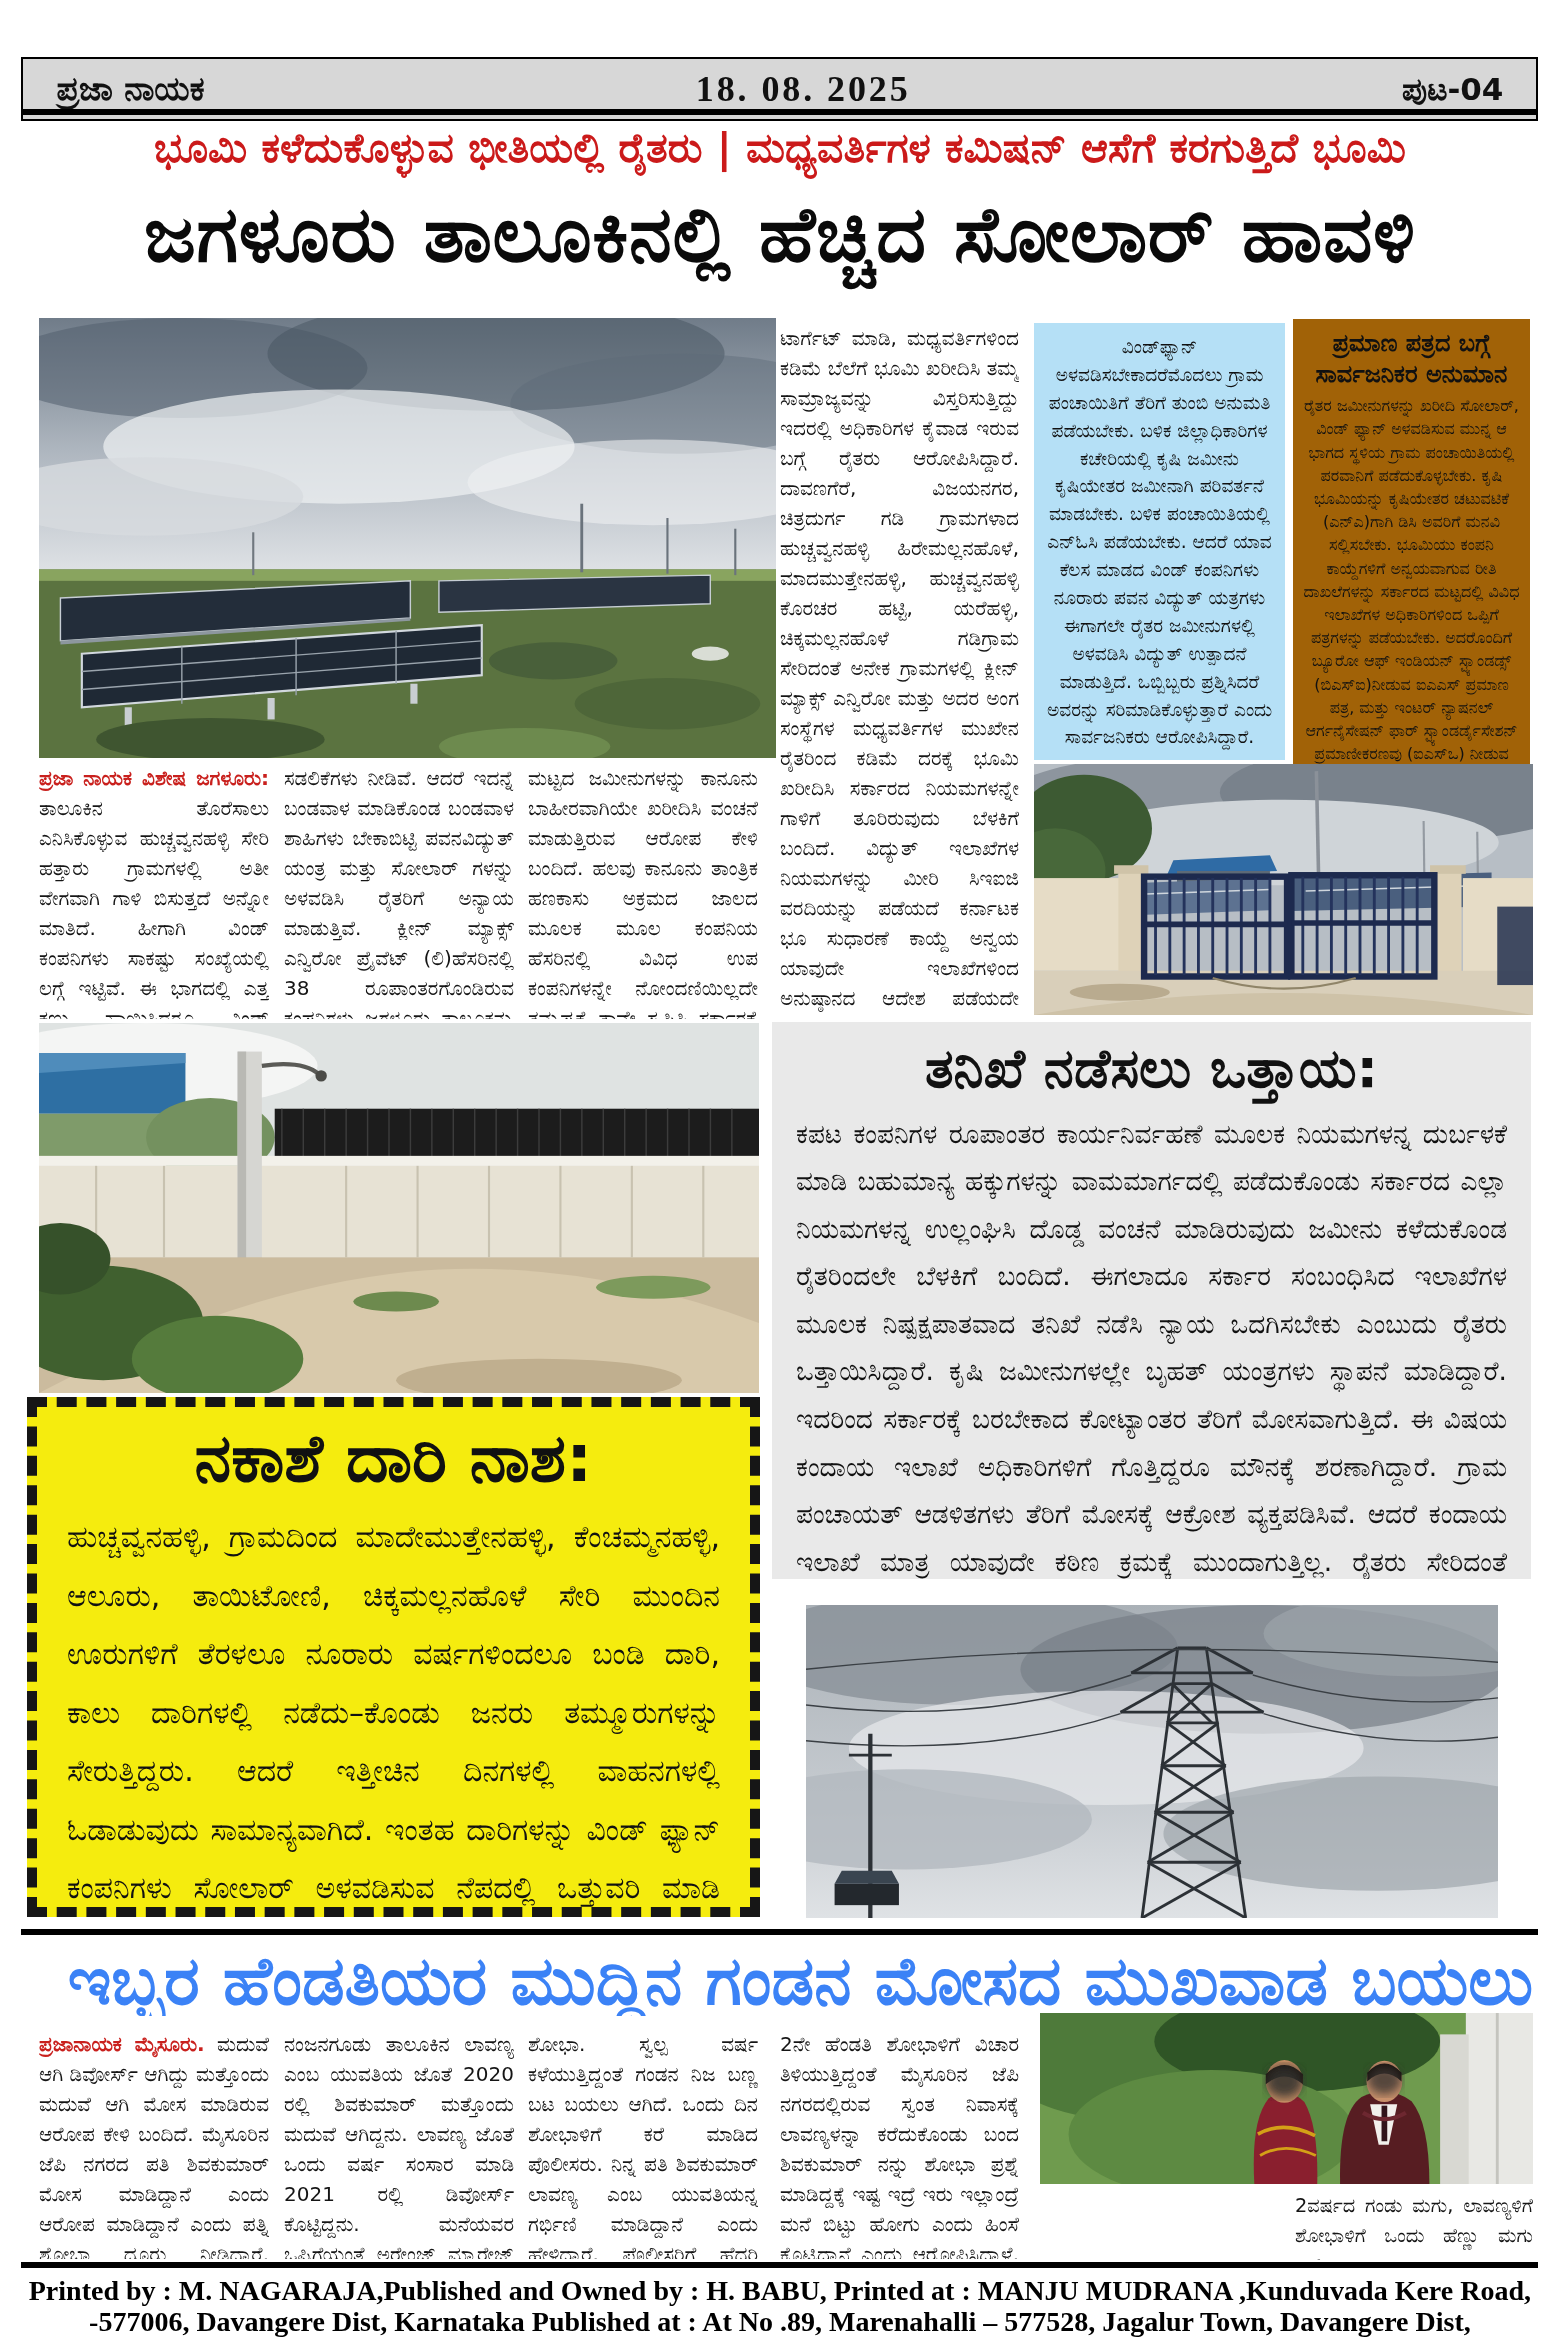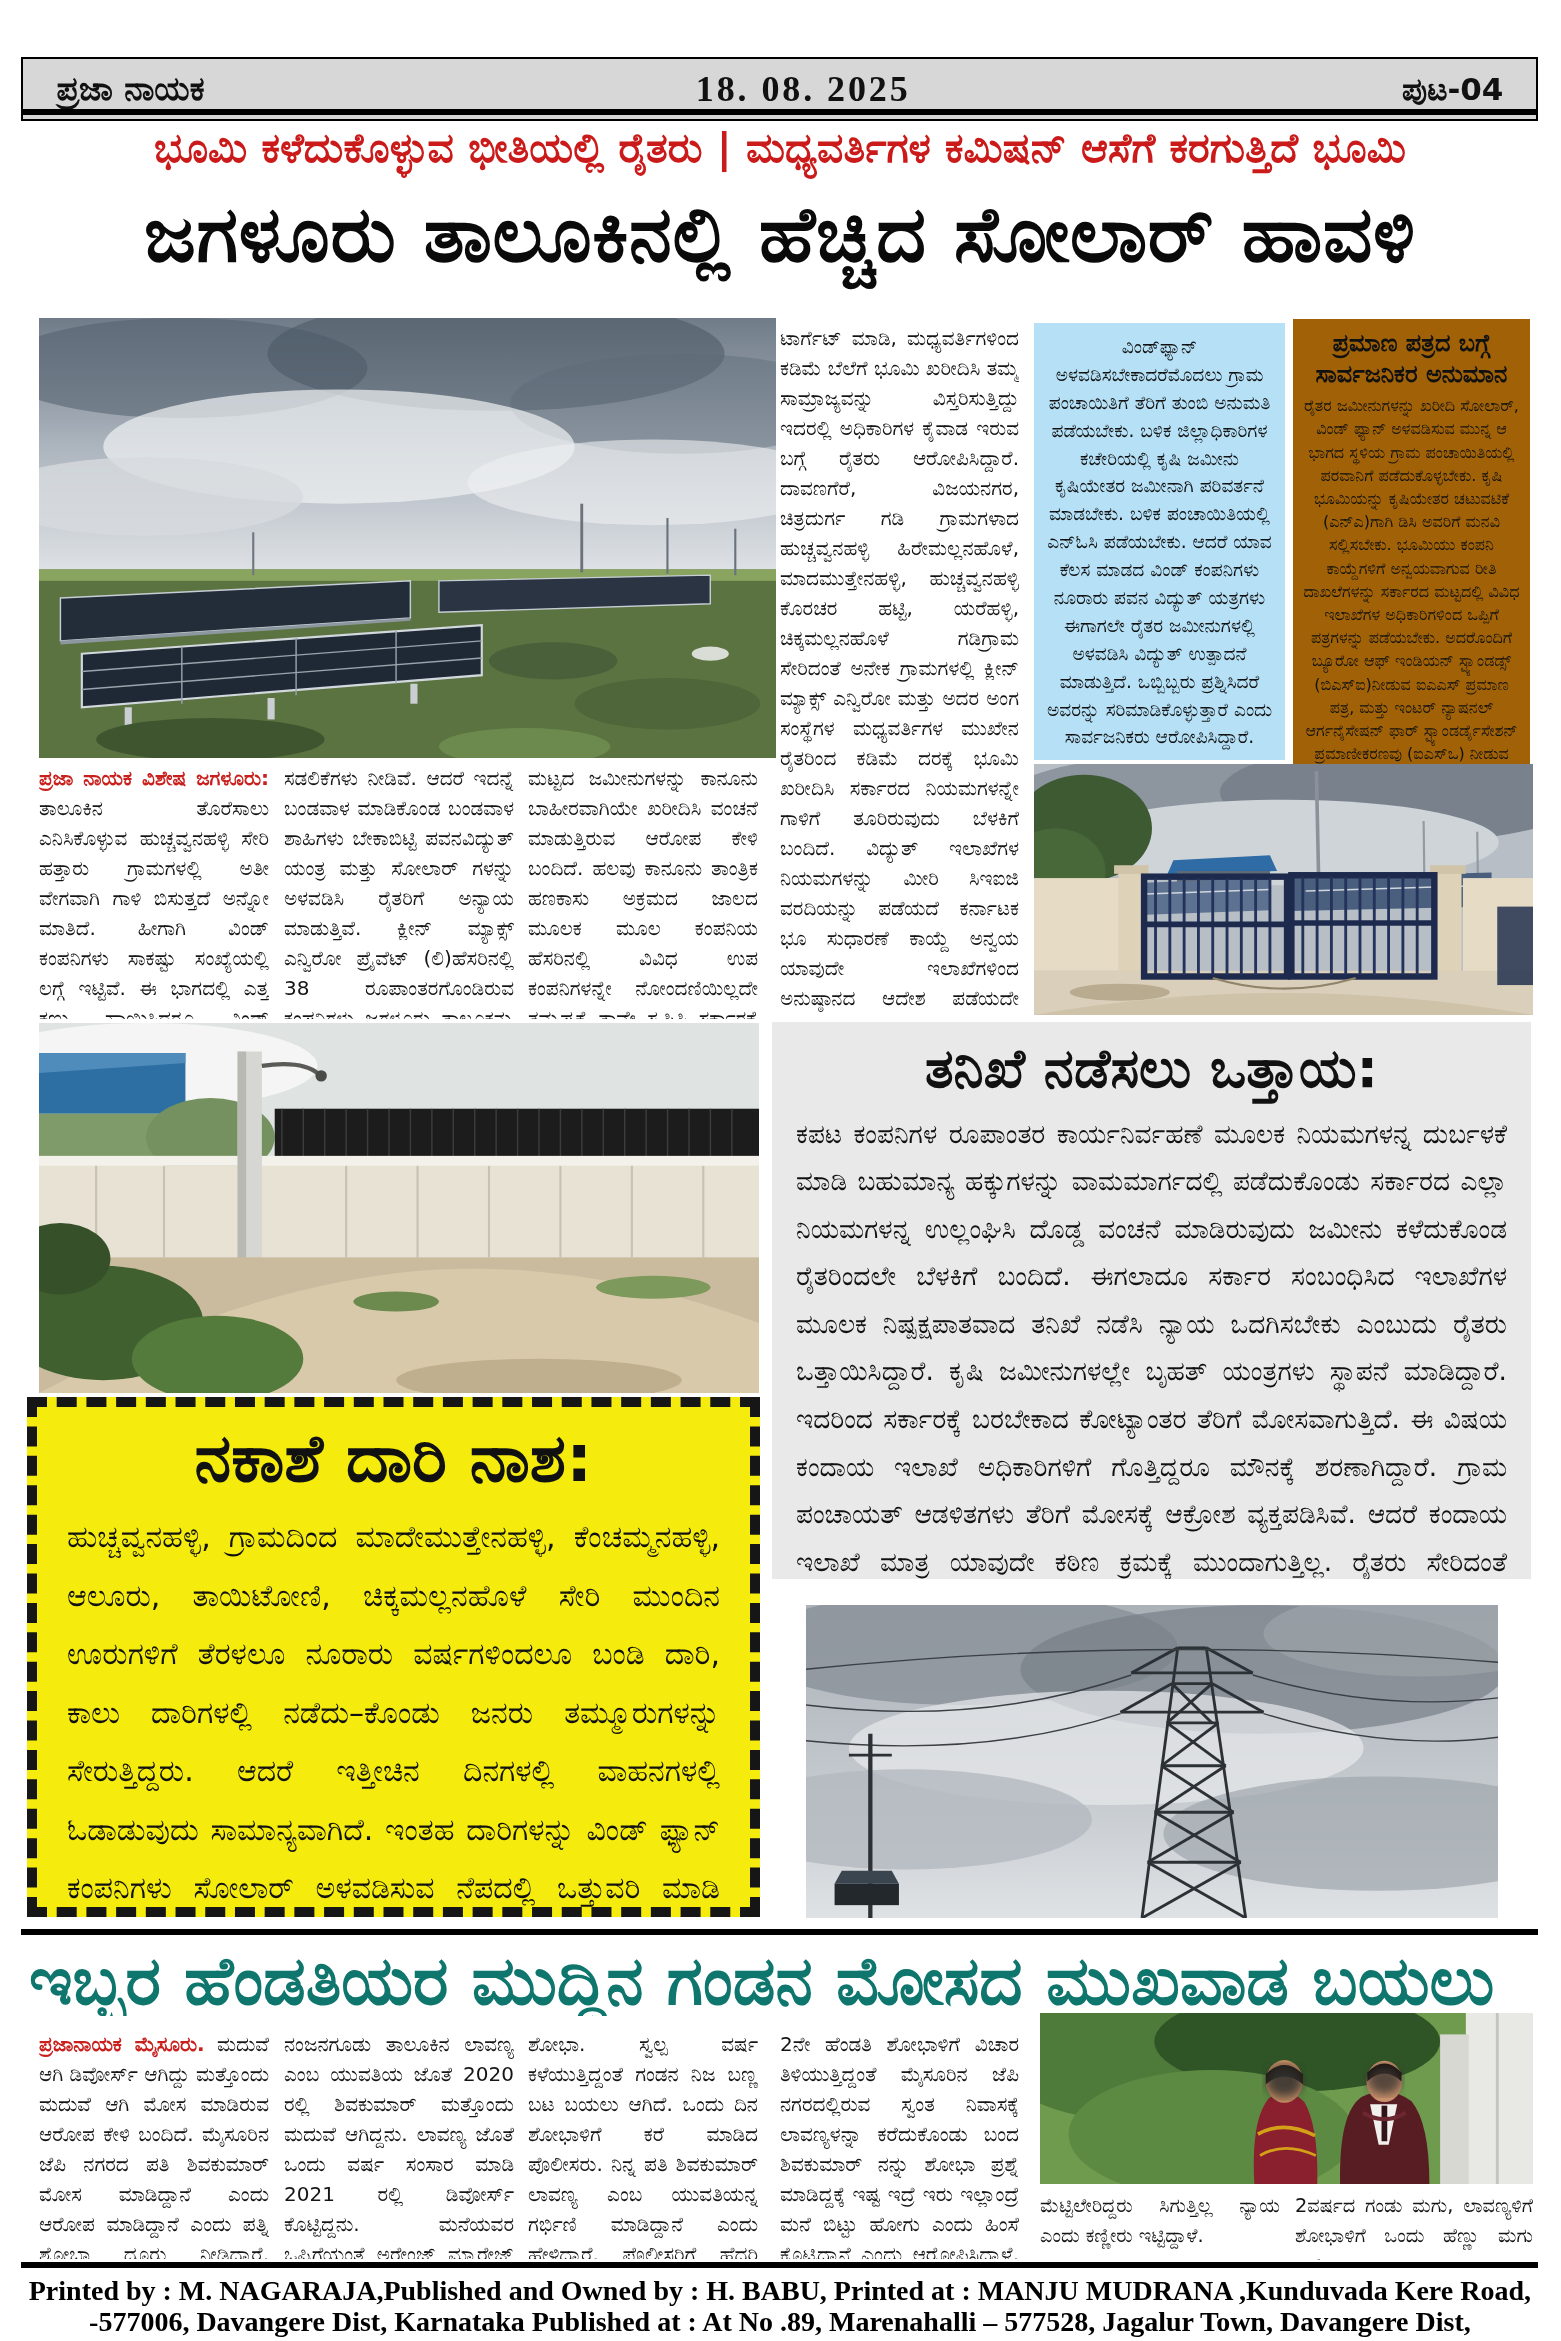--- a/index.html
+++ b/index.html
@@ -35,22 +35,22 @@
   .ybox{left:27px;top:1397px;width:733px;height:520px;background:#f5ec0e;
         border:10px dashed #161616;box-sizing:border-box;padding:13px 30px;}
   .ybox h2{margin:2.9px 0 13px 0;text-align:center;font-size:66px;line-height:1.1;}
   .ybox p{margin:0;font-size:30px;line-height:1.95;text-align:justify;}
   
   .inq{left:772px;top:1022px;width:759px;height:557px;background:#e9e9e9;
        box-sizing:border-box;padding:14.3px 24px;}
   .inq h2{margin:1.4px 0 10px 0;text-align:center;font-size:54px;line-height:1.15;}
   .inq p{margin:0;font-size:26.4px;line-height:1.8;text-align:justify;}
   
-  .bheadline{left:29px;top:1942px;width:1504px;height:74px;text-align:left;
-             font-size:67px;font-weight:800;white-space:nowrap;color:#0f766e;}
+  .bheadline{left:29px;top:1942px;width:1504px;height:74px;text-align:right;
+             font-size:67px;font-weight:800;white-space:nowrap;color:#3b82f6;}
   .tail{font-size:19.3px;line-height:1.55;text-align:justify;color:#151515;}
   
   .footer{font-family:"Liberation Serif",serif;font-weight:bold;text-align:center;color:#000;}
   .photo{display:block;}
   svg{display:block;width:100%;height:100%;}
 </style>
 </head>
 <body>
 
 <div id="page">
@@ -346,21 +346,20 @@
       <path d="M420,240 Q418,140 450,118 Q488,100 520,124 Q545,155 545,240 Z" fill="#571d22"></path>
       <polygon points="462,128 500,128 488,185 474,185" fill="#f2f0ec"></polygon>
       <polygon points="478,130 486,130 486,180 478,180" fill="#31141a"></polygon>
       <ellipse cx="482" cy="96" rx="25" ry="29" fill="#c8906b"></ellipse>
       <path d="M458,84 Q482,58 506,84 L506,96 Q482,74 458,96 Z" fill="#16100c"></path>
       <ellipse cx="482" cy="94" rx="24" ry="20" fill="#3a3633" opacity="0.8" filter="url(#blur1)"></ellipse>
       <path d="M452,140 Q482,158 512,140" stroke="#6d2730" stroke-width="6" fill="none"></path>
     </svg>
   </div>
 
-  <div class="abs tail" style="left:1040px;top:2191px;width:240px;height:69px;">ಮೆಟ್ಟಿಲೇರಿದ್ದರು ಸಿಗುತ್ತಿಲ್ಲ ನ್ಯಾಯ ಎಂದು ಕಣ್ಣೀರು ಇಟ್ಟಿದ್ದಾಳೆ.</div>
   <div class="abs tail" style="left:1295px;top:2191px;width:238px;height:69px;">2ವರ್ಷದ ಗಂಡು ಮಗು, ಲಾವಣ್ಯಳಿಗೆ ಶೋಭಾಳಿಗೆ ಒಂದು ಹೆಣ್ಣು ಮಗು ಇದೆ.</div>
 
   <div class="abs rule" style="left:21.4px;top:2262px;width:1517px;height:5.7px;"></div>
   <div class="abs footer" style="left:21.4px;top:2275px;width:1517px;height:33px;font-size:28px;">Printed by : M. NAGARAJA,Published and Owned by : H. BABU, Printed at  : MANJU  MUDRANA ,Kunduvada Kere Road,  Near  Kadappa Bavi,  Davangere</div>
   <div class="abs footer" style="left:21.4px;top:2306px;width:1517px;height:33px;font-size:28px;">-577006, Davangere Dist, Karnataka Published at : At No .89, Marenahalli – 577528, Jagalur Town, Davangere Dist, Karnataka. Editor  : H. BABU.</div>
 
 </div>
 
 
 </body></html>

